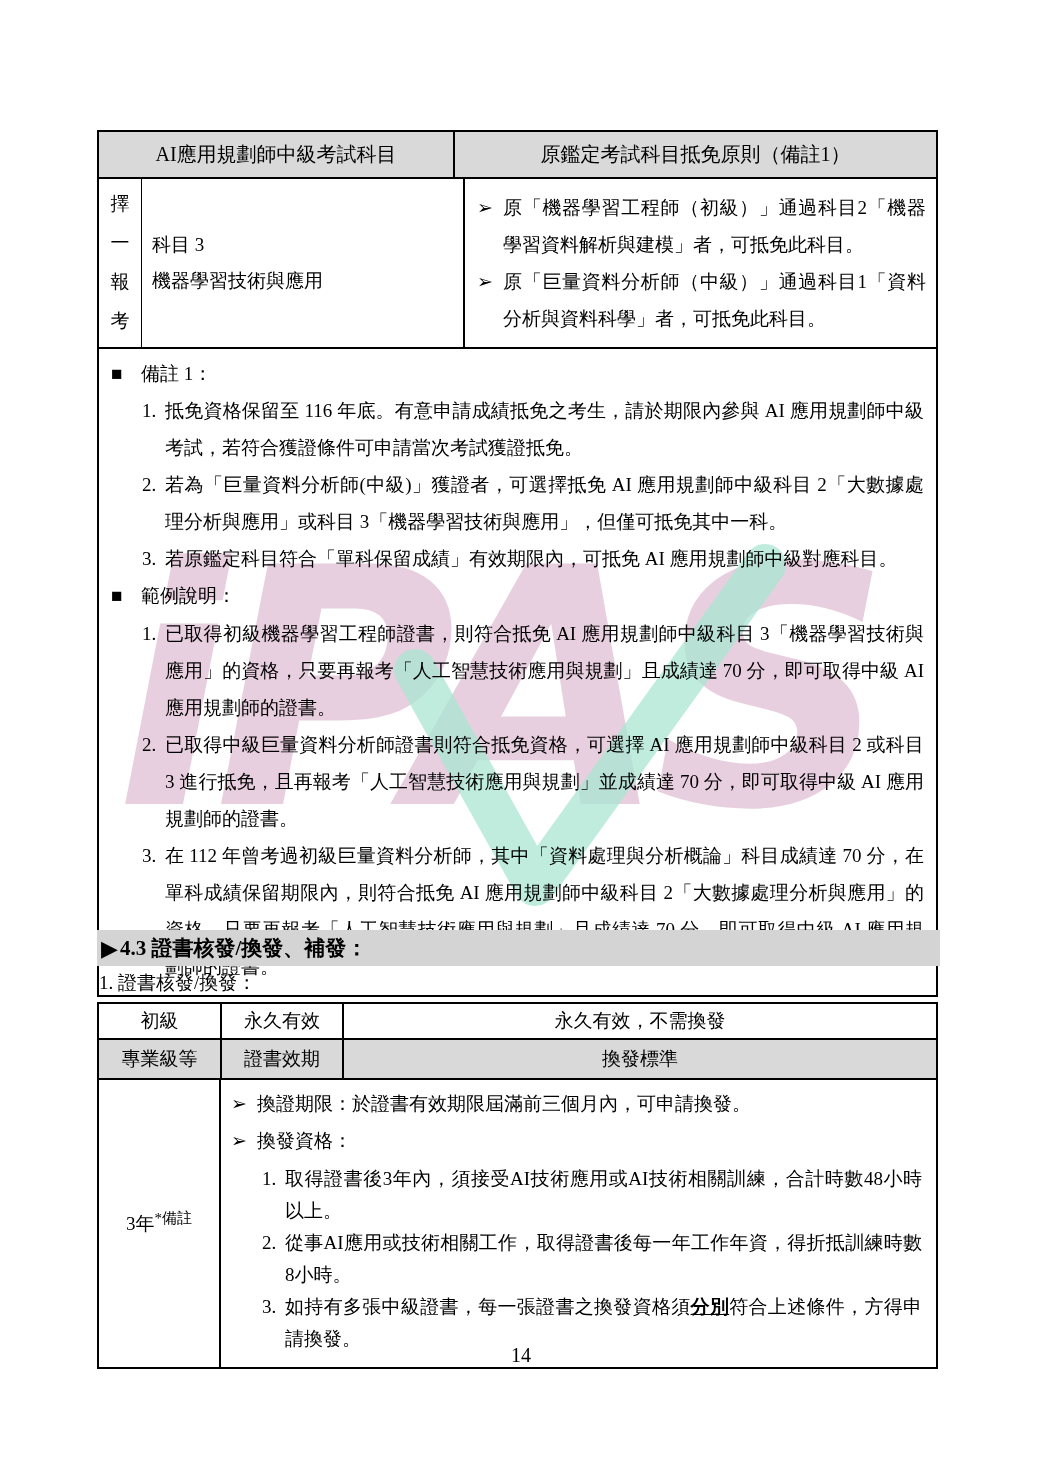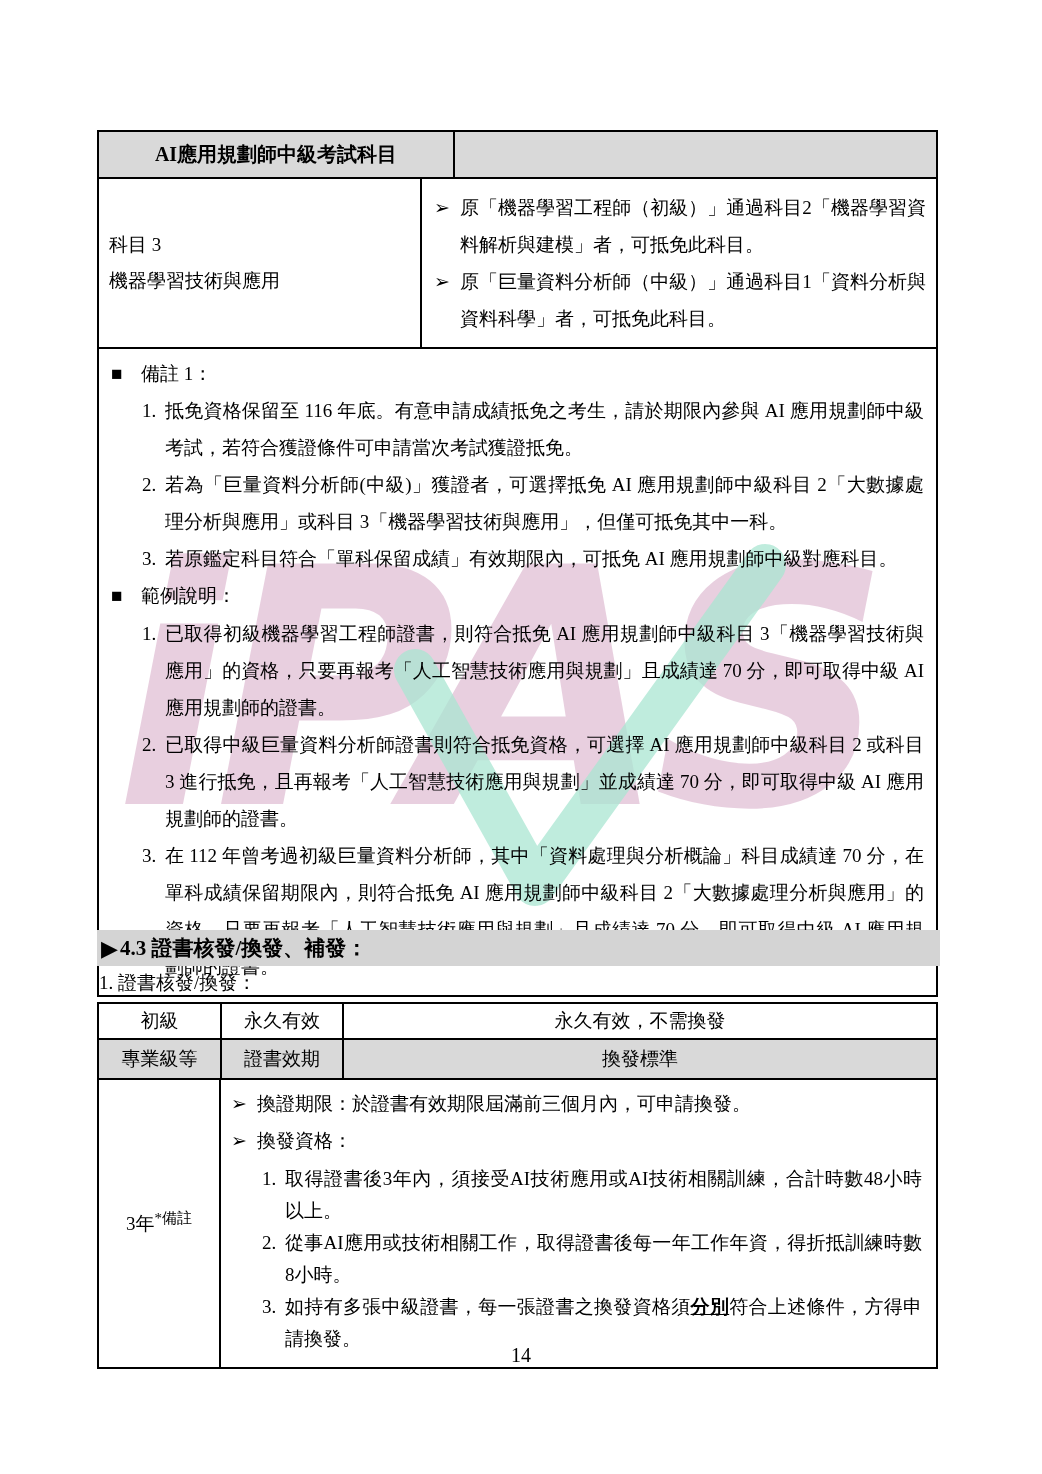--- a/index.html
+++ b/index.html
@@ -38,21 +38,21 @@
 
   
   #exemption-table {
     position: absolute;
     left: 97px; top: 130px;
     width: 841px;
     border: 2px solid #000;
     box-sizing: border-box;
     font-size: 19px;
   }
-  .t1-header { display: flex; background: #d9d9d9; border-bottom: 2px solid #000; height: 45px; font-weight: bold; }
+  .t1-header { display: flex; background: #d9d9d9; border-bottom: 2px solid #000; height: 45px; }
   .t1-header .hcell { display: flex; align-items: center; justify-content: center; font-size: 20px; }
   .t1-header .hcell.c1 { width: 354px; border-right: 2px solid #000; }
   .t1-header .hcell.c2 { flex: 1; }
 
   .t1-body { display: flex; border-bottom: 2px solid #000; min-height: 153px; }
   .t1-side { width: 42px; border-right: 1px solid #000; display: flex; align-items: center; justify-content: center; }
   .t1-side span { width: 1em; word-break: break-all; line-height: 2.05; text-align: center; }
   .t1-subject { width: 311px; border-right: 2px solid #000; display: flex; flex-direction: column; justify-content: center; padding-left: 10px; line-height: 1.9; }
   .t1-bullets { flex: 1; padding: 10px 10px 10px 12px; }
   .bullet-line { display: flex; line-height: 1.95; }
@@ -128,23 +128,27 @@
       <polyline points="300,130 420,345 650,25" fill="none" stroke="rgba(169,229,210,0.75)" stroke-width="42" stroke-linecap="round" stroke-linejoin="round"></polyline>
     </svg>
   </div>
 
   <div class="content">
 
     <div id="exemption-table">
 
       <div class="t1-header">
         <div class="hcell c1">AI應用規劃師中級考試科目</div>
+        <div class="hcell c2">原鑑定考試科目抵免原則（備註1）</div>
       </div>
 
       <div class="t1-body">
+        <div class="t1-side">
+          <span>擇一報考</span>
+        </div>
         <div class="t1-subject">
           <div>科目 3</div>
           <div>機器學習技術與應用</div>
         </div>
         <div class="t1-bullets">
           <div class="bullet-line">
             <span class="bmark">➢</span>
             <span class="btext">原「機器學習工程師（初級）」通過科目2「機器學習資料解析與建模」者，可抵免此科目。</span>
           </div>
           <div class="bullet-line">

